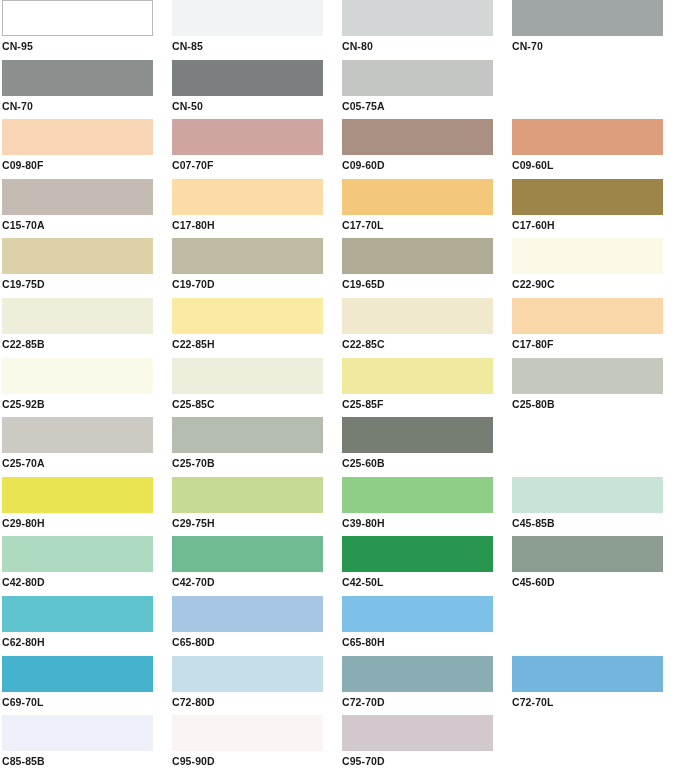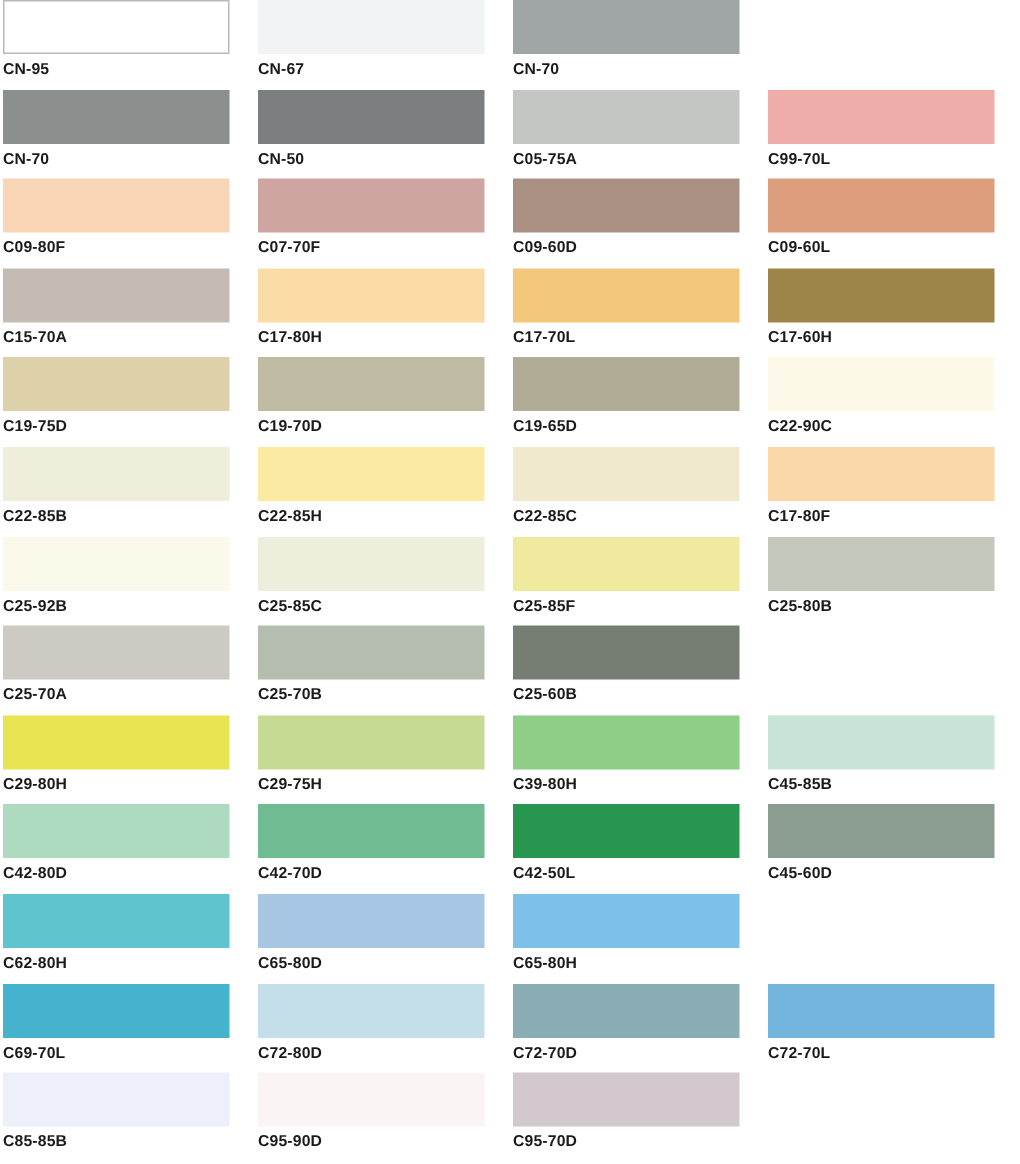--- a/index.html
+++ b/index.html
@@ -61,43 +61,43 @@
 <body>
 
 <div id="swatch-grid">
     <div class="swatch-row">
       <div class="swatch-cell">
         <div class="swatch-chip outlined" style="background-color: rgb(255, 255, 255);"></div>
         <span class="swatch-label">CN-95</span>
       </div>
       <div class="swatch-cell">
         <div class="swatch-chip" style="background-color: rgb(242, 243, 244);"></div>
-        <span class="swatch-label">CN-67</span>
+        <span class="swatch-label">CN-85</span>
+      </div>
+      <div class="swatch-cell">
+        <div class="swatch-chip" style="background-color: rgb(210, 214, 215);"></div>
+        <span class="swatch-label">CN-80</span>
       </div>
       <div class="swatch-cell">
         <div class="swatch-chip" style="background-color: rgb(160, 165, 165);"></div>
         <span class="swatch-label">CN-70</span>
       </div>
     </div>
     <div class="swatch-row">
       <div class="swatch-cell">
         <div class="swatch-chip" style="background-color: rgb(139, 143, 142);"></div>
         <span class="swatch-label">CN-70</span>
       </div>
       <div class="swatch-cell">
         <div class="swatch-chip" style="background-color: rgb(123, 127, 128);"></div>
         <span class="swatch-label">CN-50</span>
       </div>
       <div class="swatch-cell">
         <div class="swatch-chip" style="background-color: rgb(195, 198, 195);"></div>
         <span class="swatch-label">C05-75A</span>
-      </div>
-      <div class="swatch-cell">
-        <div class="swatch-chip" style="background-color: rgb(238, 173, 169);"></div>
-        <span class="swatch-label">C99-70L</span>
       </div>
     </div>
     <div class="swatch-row">
       <div class="swatch-cell">
         <div class="swatch-chip" style="background-color: rgb(248, 213, 180);"></div>
         <span class="swatch-label">C09-80F</span>
       </div>
       <div class="swatch-cell">
         <div class="swatch-chip" style="background-color: rgb(207, 165, 161);"></div>
         <span class="swatch-label">C07-70F</span>

